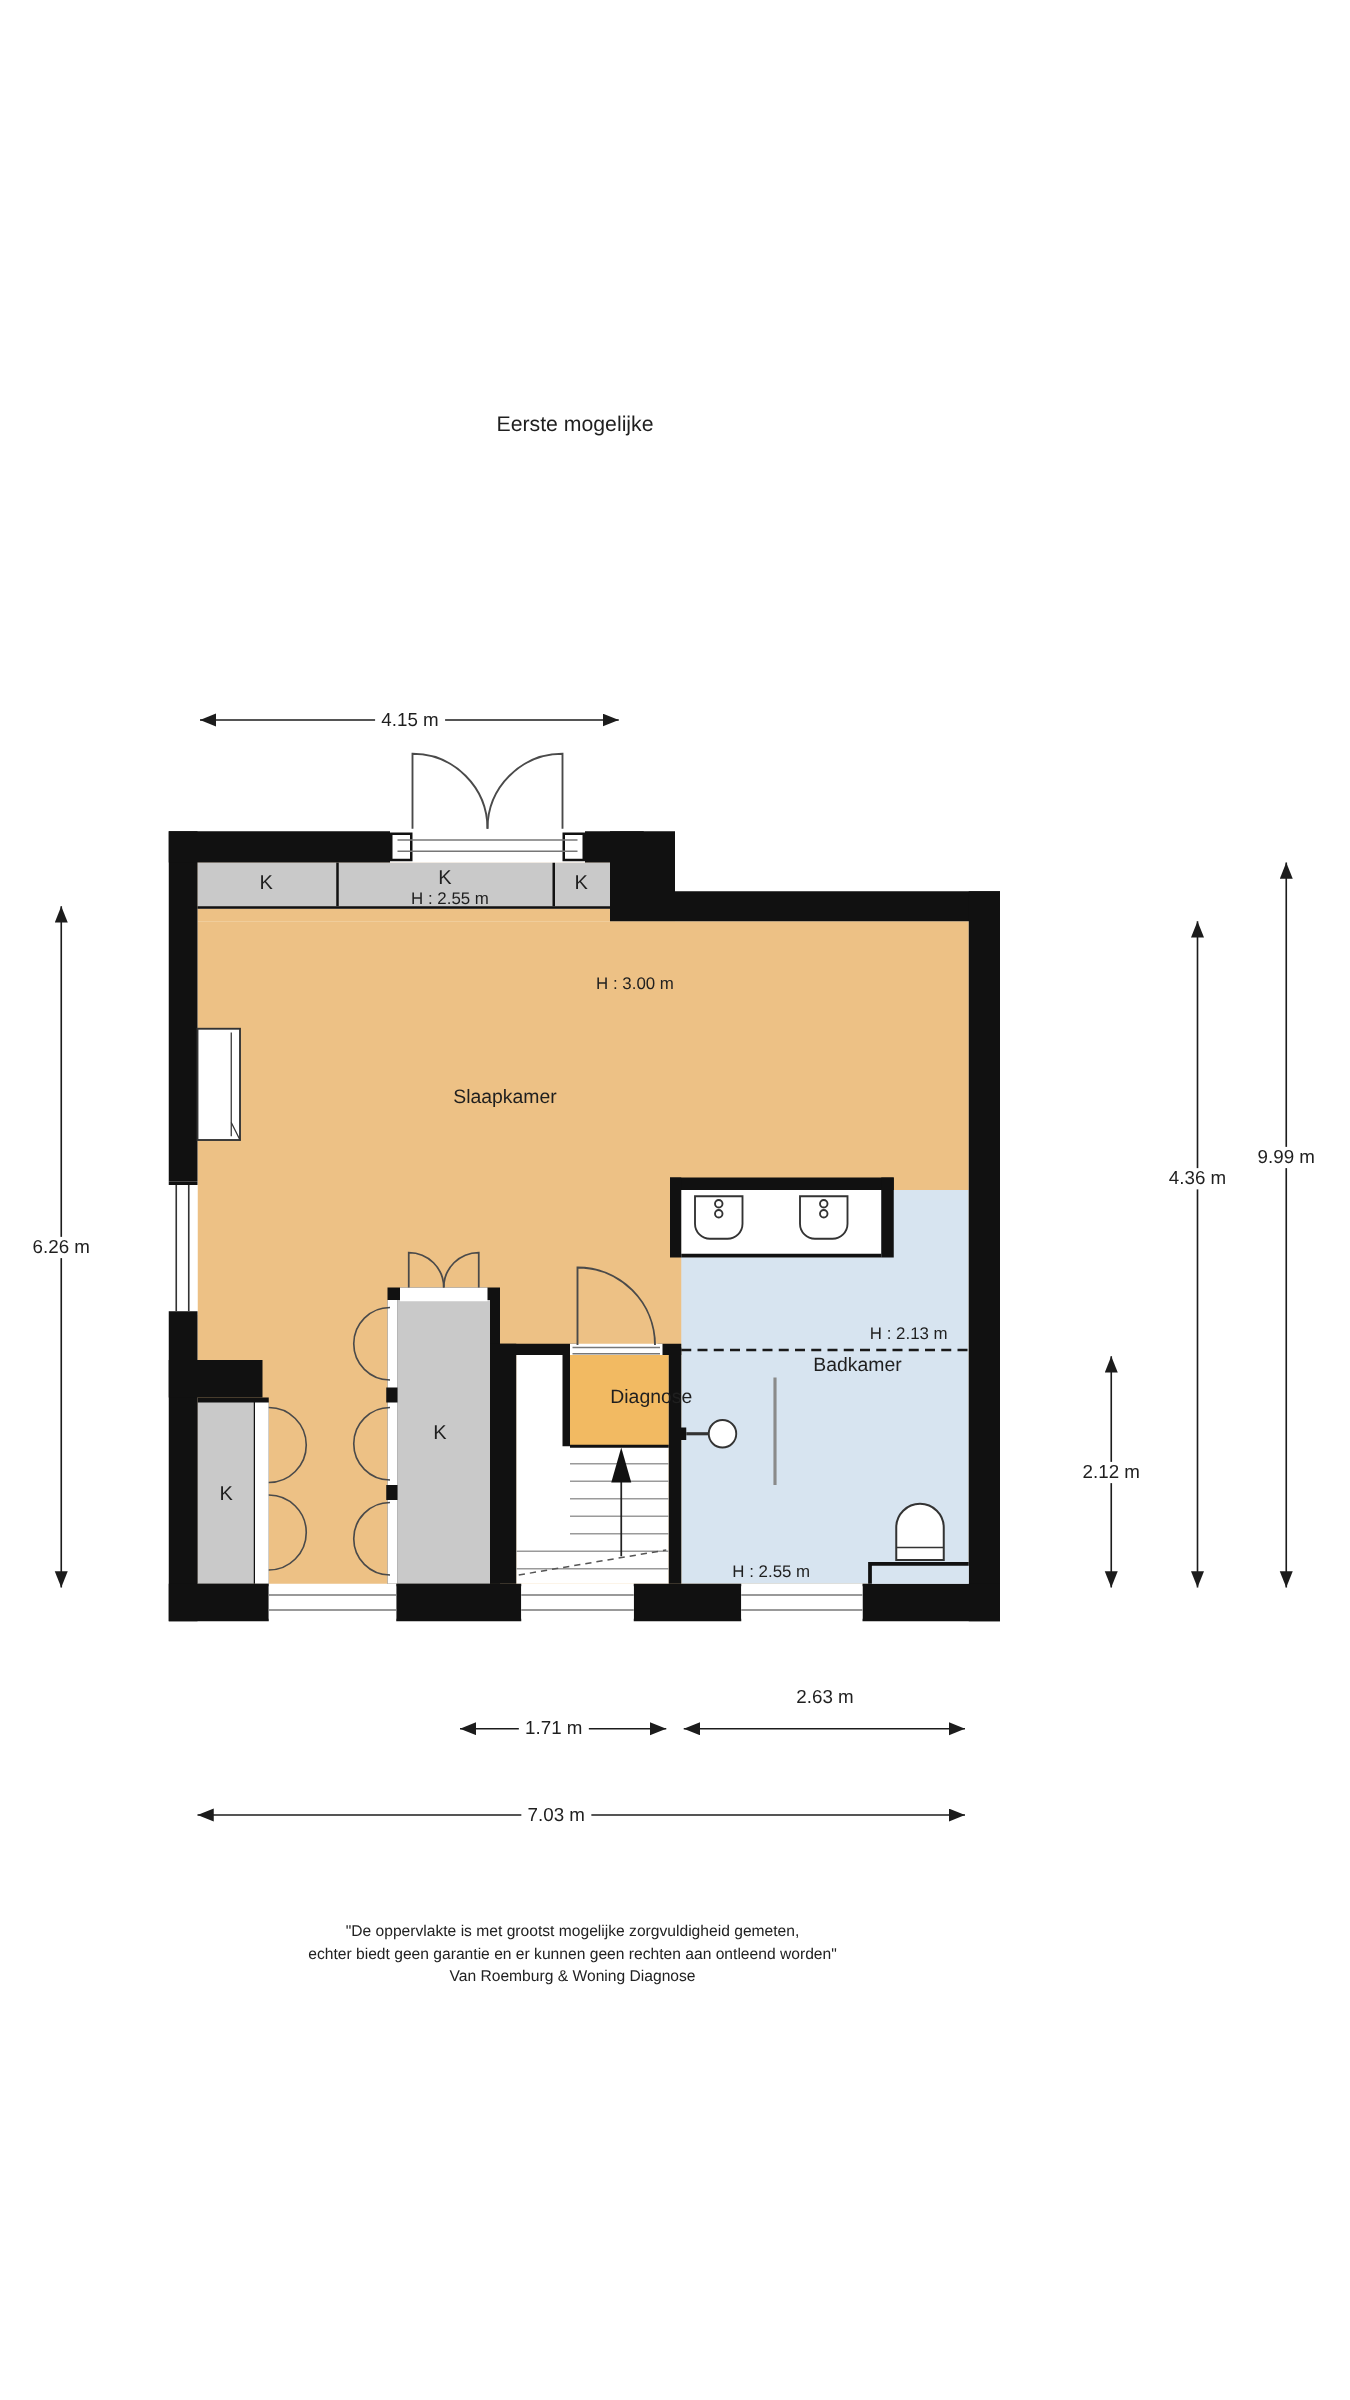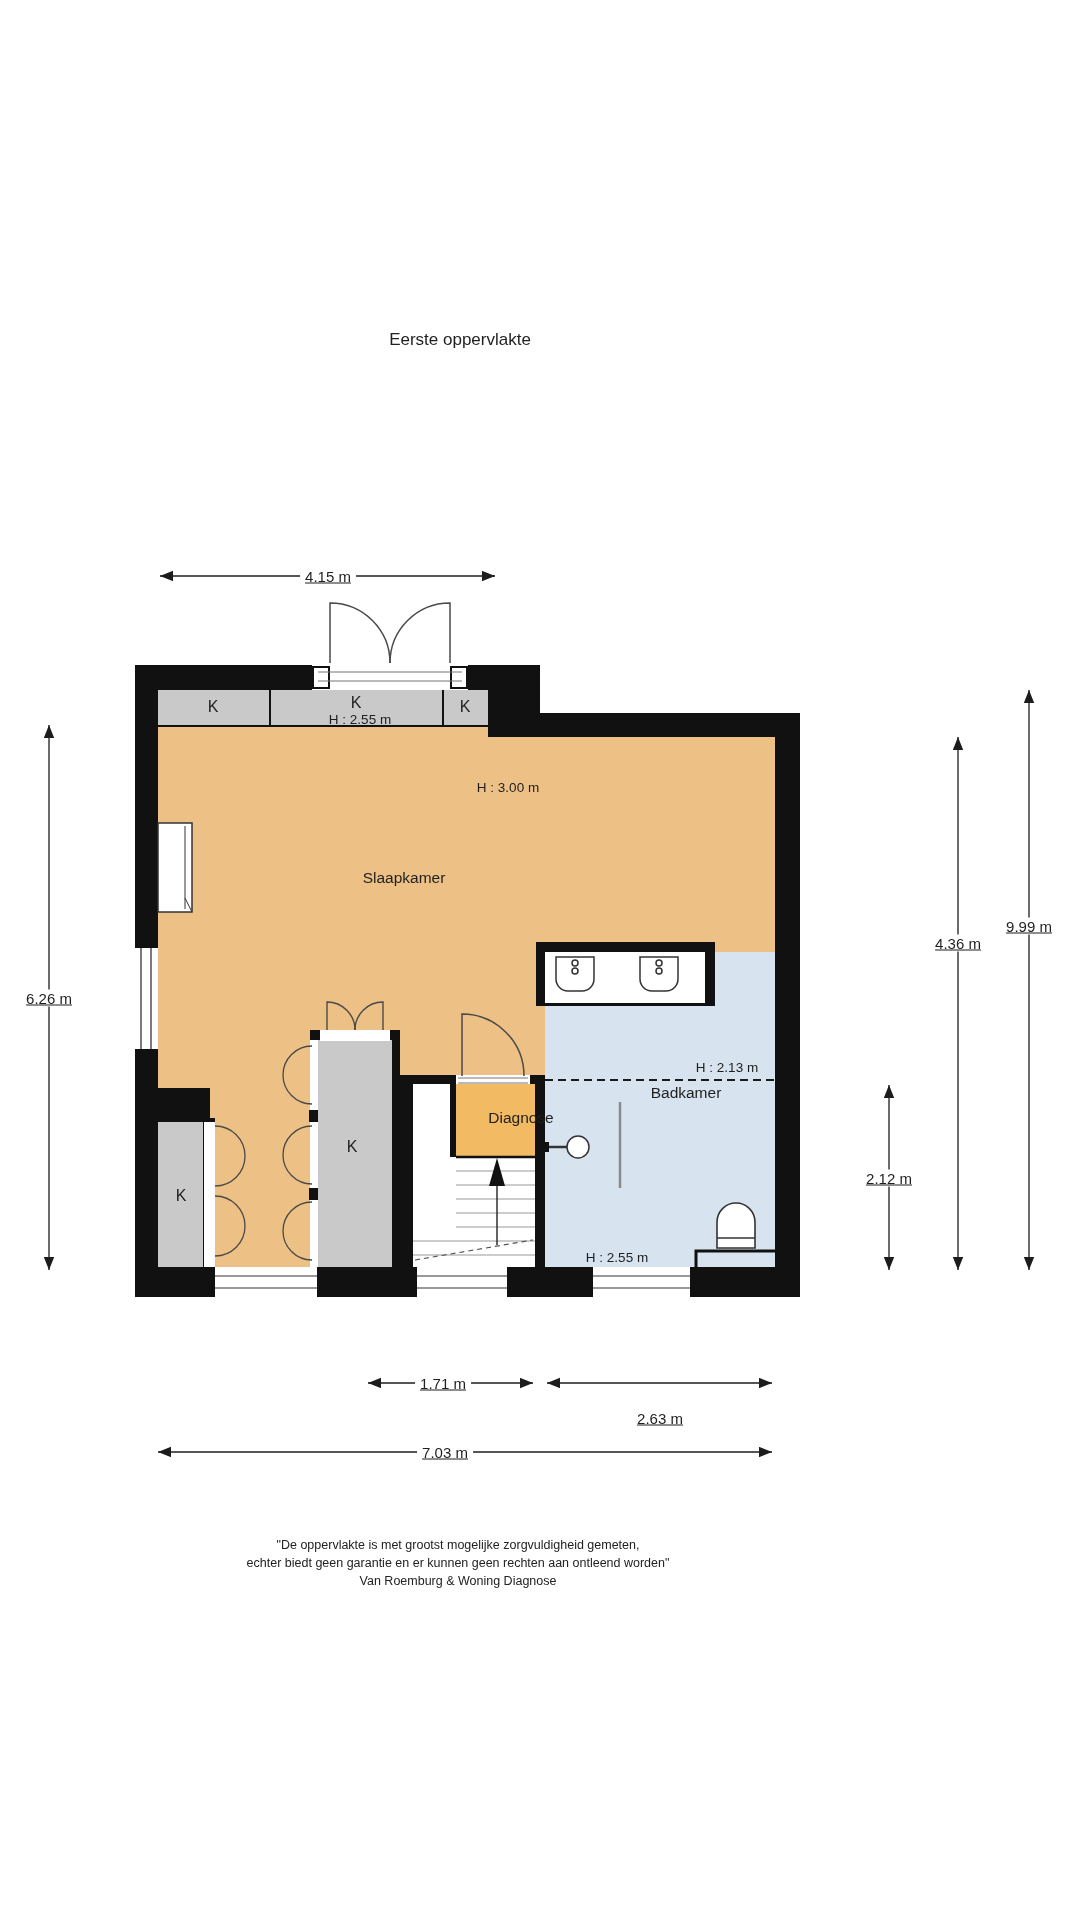--- a/index.html
+++ b/index.html
@@ -1,35 +1,35 @@
 <!DOCTYPE html>
 <html><head>
 <meta charset="utf-8">
 <style>
   html,body{margin:0;padding:0;background:#ffffff;}
   .canvas{position:relative;width:1080px;height:1920px;background:#fff;overflow:hidden;
           font-family:"Liberation Sans", sans-serif;color:#1a1a1a;}
   .abs{position:absolute;}
   .lbl{position:absolute;transform:translate(-50%,-50%);white-space:nowrap;
        font-size:15px;color:#1f1f1f;}
-  .dimlbl{background:#fff;padding:0 5px;font-size:15px;text-decoration:underline;}
+  .dimlbl{background:#fff;padding:0 5px;font-size:15px;}
   .room{font-size:15.5px;margin-left:24px;}
   .klbl{font-size:16px;}
   .hlbl{font-size:13.5px;}
   .title{font-size:17px;}
   .disclaimer{position:absolute;left:458px;top:1536px;transform:translateX(-50%);
               text-align:center;font-size:12.5px;line-height:18px;color:#222;}
   svg.overlay{position:absolute;left:0;top:0;width:1080px;height:1920px;pointer-events:none;}
 </style>
 </head>
 <body>
 
 <div class="canvas">
 
-  <div class="lbl title" style="left:460px;top:340px;">Eerste oppervlakte</div>
+  <div class="lbl title" style="left:460px;top:340px;">Eerste mogelijke</div>
 
   <div class="abs" style="left:158px;top:737px;width:617px;height:530px;background:#edc185;"></div>
   <div class="abs" style="left:158px;top:690px;width:382px;height:47px;background:#edc185;"></div>
 
   <div class="abs" style="left:158px;top:690px;width:330px;height:35px;background:#c9c9c9;border-bottom:2px solid #111;"></div>
   <div class="abs" style="left:269px;top:690px;width:2px;height:35px;background:#111;"></div>
   <div class="abs" style="left:442px;top:690px;width:2px;height:35px;background:#111;"></div>
 
   <div class="abs" style="left:545px;top:952px;width:230px;height:315px;background:#d7e4f0;"></div>
   <div class="abs" style="left:545px;top:952px;width:160px;height:51px;background:#fff;border-bottom:3px solid #111;"></div>
@@ -198,21 +198,21 @@
   <div class="lbl hlbl" style="left:617px;top:1257px;">H : 2.55 m</div>
   <div class="lbl klbl" style="left:181px;top:1196px;">K</div>
   <div class="lbl klbl" style="left:352px;top:1147px;">K</div>
 
   <div class="lbl dimlbl" style="left:328px;top:576px;">4.15 m</div>
   <div class="lbl dimlbl" style="left:49px;top:998px;">6.26 m</div>
   <div class="lbl dimlbl" style="left:889px;top:1178px;">2.12 m</div>
   <div class="lbl dimlbl" style="left:958px;top:943px;">4.36 m</div>
   <div class="lbl dimlbl" style="left:1029px;top:926px;">9.99 m</div>
   <div class="lbl dimlbl" style="left:443px;top:1383px;text-align:center;">1.71 m</div>
-  <div class="lbl dimlbl" style="left:660px;top:1418px;">2.63 m</div>
+  <div class="lbl dimlbl" style="left:660px;top:1358px;">2.63 m</div>
   <div class="lbl dimlbl" style="left:445px;top:1452px;">7.03 m</div>
 
   <div class="disclaimer">
     <div>"De oppervlakte is met grootst mogelijke zorgvuldigheid gemeten,</div>
     <div>echter biedt geen garantie en er kunnen geen rechten aan ontleend worden"</div>
     <div>Van Roemburg &amp; Woning Diagnose</div>
   </div>
 
 </div>
 

